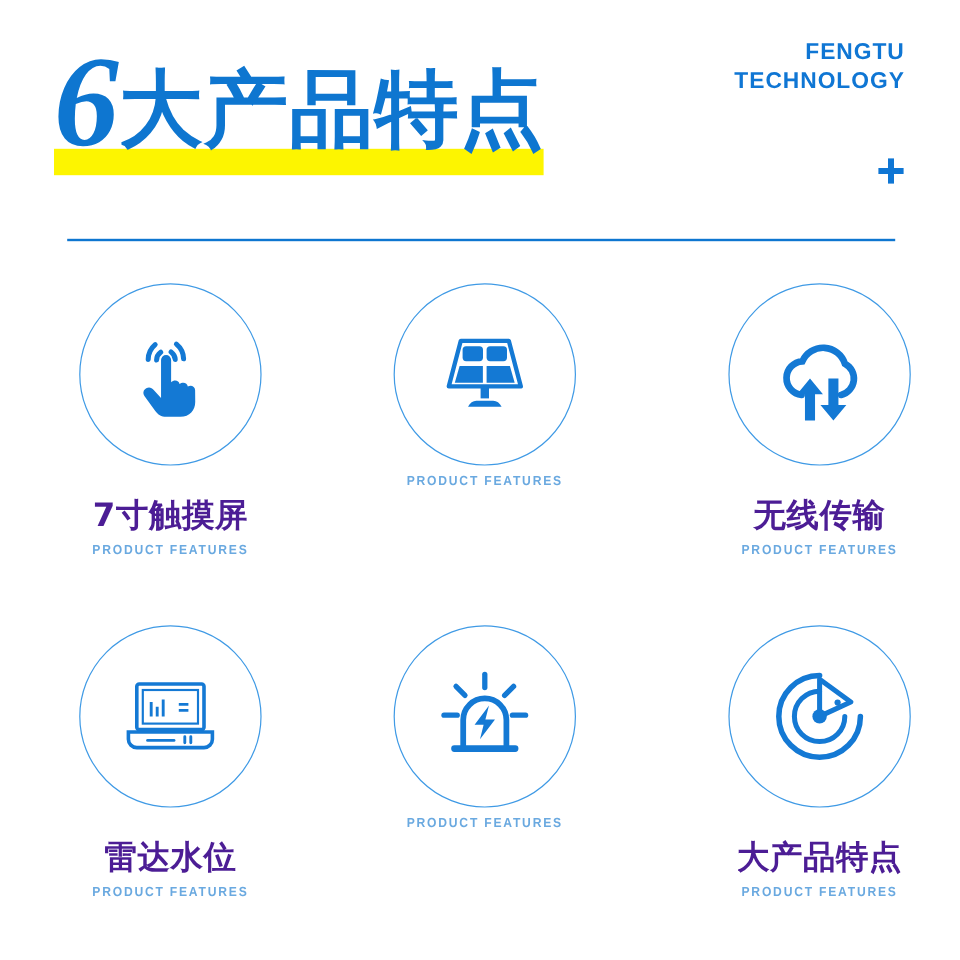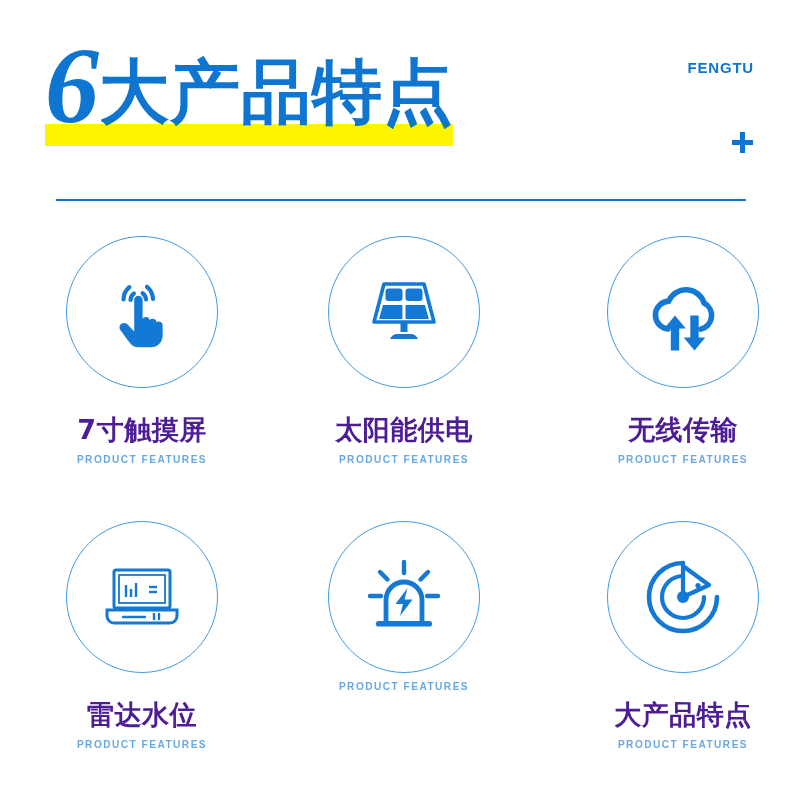--- a/index.html
+++ b/index.html
@@ -61,24 +61,24 @@
     font-family: "DejaVu Sans", "Liberation Sans", sans-serif;
     font-size: 70px;
     font-weight: bold;
     letter-spacing: 1px;
     margin-left: 2px;
   }
 
   .brand {
     position: absolute;
     right: 46px;
-    top: 56px;
+    top: 32px;
     text-align: right;
     color: #0f76d4;
-    font-size: 15px;
+    font-size: 19px;
     font-weight: bold;
     letter-spacing: 0.8px;
     line-height: 24px;
   }
   .plus-mark {
     position: absolute;
     left: 730px;
     top: 130px;
     width: 24px;
     height: 24px;
@@ -170,20 +170,21 @@
 
     <div class="title-wrap">
       <div class="title-highlight"></div>
       <div class="title-text">
         <span class="title-num">6</span><span class="title-cn">大产品特点</span>
       </div>
     </div>
 
     <div class="brand">
       <div>FENGTU</div>
+      <div>TECHNOLOGY</div>
     </div>
 
     <div class="plus-mark">
       <span class="bar-h"></span>
       <span class="bar-v"></span>
     </div>
 
     <div class="divider"></div>
   </div>
 
@@ -219,21 +220,20 @@
           <svg width="86" height="76" viewBox="0 0 86 76">
             <path d="M23 10 h40 l10 38 h-60 z" fill="none" stroke="#1479d4" stroke-width="3.6" stroke-linejoin="round"></path>
             <rect x="24.5" y="14.5" width="17" height="12.5" rx="3" fill="#1479d4"></rect>
             <rect x="44.5" y="14.5" width="17" height="12.5" rx="3" fill="#1479d4"></rect>
             <path d="M22.0 31 h19.4 v14.0 h-23.4 z" fill="#1479d4"></path>
             <path d="M44.5 31 h19.4 l4.0 14.0 h-23.4 z" fill="#1479d4"></path>
             <rect x="39.5" y="48" width="7" height="10" fill="#1479d4"></rect>
             <path d="M29 65 q2.5 -5 7 -5 h14 q4.5 0 7 5 z" fill="#1479d4"></path>
           </svg>
         </div>
-        <div class="cell-title">太阳能供电</div>
         <div class="cell-sub">PRODUCT FEATURES</div>
       </div>
 
       <div class="cell cell-2">
         <div class="circle">
           <svg width="90" height="86" viewBox="0 0 90 86">
             <path d="M30 60 a14 14 0 0 1 0.6 -27.9
                      a19 19 0 0 1 35.5 2.0
                      a14 14 0 0 1 -3.2 26.0" fill="none" stroke="#1479d4" stroke-width="5.6" stroke-linecap="round"></path>
             <g fill="#1479d4">

